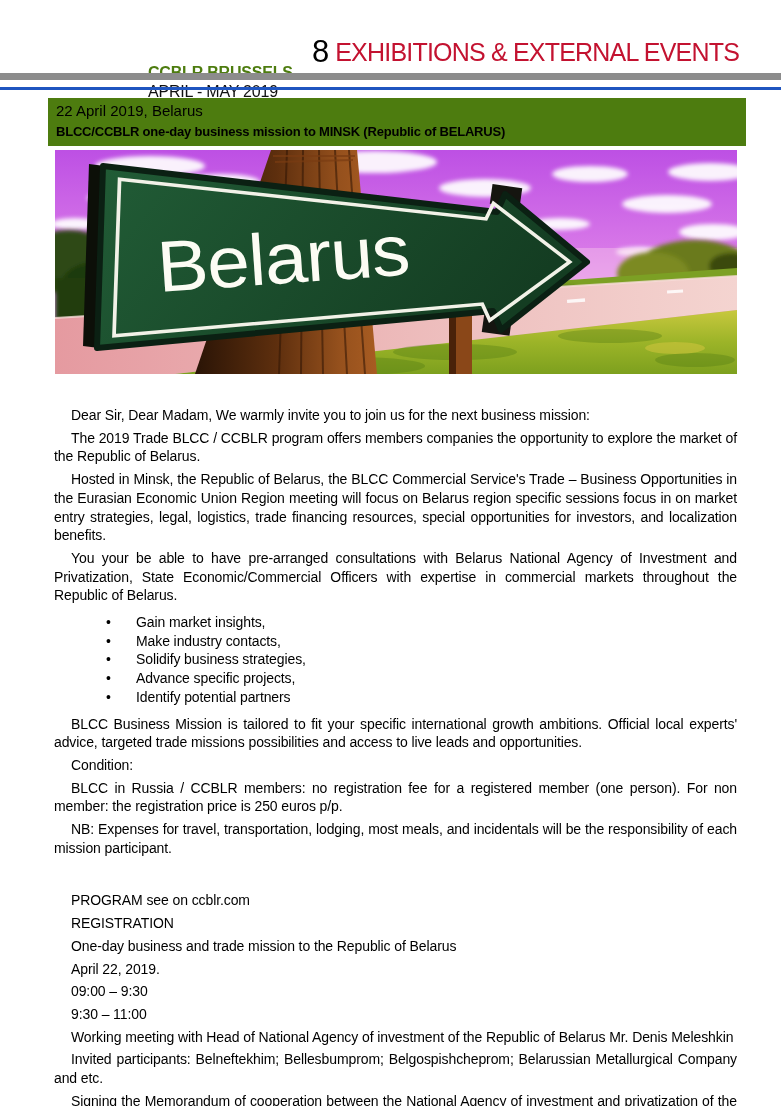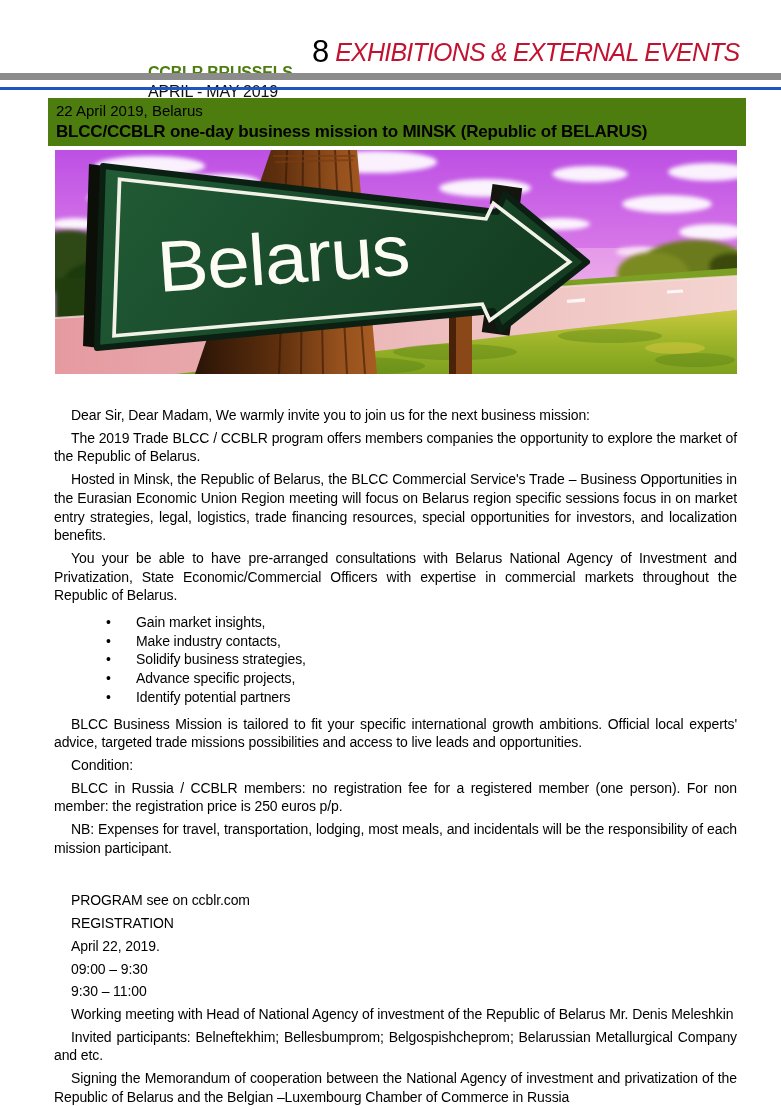--- a/index.html
+++ b/index.html
@@ -10,30 +10,30 @@
     font-family:"Liberation Sans",sans-serif;
     color:#000;
     overflow:hidden;
   }
   
   .masthead-left{position:absolute;left:148px;top:33px;line-height:1.05;}
   .brand{color:#4d7c0f;font-weight:bold;font-size:16px;letter-spacing:-0.2px;margin-top:32px;}
   .issue{color:#111;font-size:16px;margin-top:2px;letter-spacing:-0.2px;}
   .masthead-right{position:absolute;left:312px;top:34px;display:flex;align-items:center;gap:7px;}
   .page-num{font-size:31px;color:#000;letter-spacing:-1px;}
-  .section-title{font-size:25px;color:#c31230;letter-spacing:-0.8px;white-space:nowrap;font-style:italic;}
+  .section-title{font-size:25px;color:#c31230;letter-spacing:-0.8px;white-space:nowrap;}
   .rule-gray{position:absolute;left:0;top:73px;width:781px;height:7px;background:#8c8c8c;}
   .rule-blue{position:absolute;left:0;top:87px;width:781px;height:3px;background:#1f55c0;}
   
   .event-banner{
     position:absolute;left:48px;top:98px;width:698px;
     background:#4d7c0f;padding:3px 8px 4px 8px;box-sizing:border-box;
   }
   .event-date{font-size:15px;line-height:20px;}
-  .event-title{font-size:17px;font-weight:bold;line-height:21px;letter-spacing:-0.2px;}
+  .event-title{font-size:13px;font-weight:bold;line-height:21px;letter-spacing:-0.2px;}
   
   .photo{position:absolute;left:55px;top:150px;width:682px;height:224px;}
   .photo svg{display:block;}
   
   .body-text{
     position:absolute;left:50px;top:402px;width:691px;
     font-size:14px;line-height:18.7px;text-align:justify;letter-spacing:-0.1px;
   }
   .body-text p{margin:4px;text-indent:17px;}
   .body-text ul{margin:8px;padding:0 0 0 48px;list-style:none;}
@@ -197,20 +197,21 @@
     </ul>
 
     <p>BLCC Business Mission is tailored to fit your specific international growth ambitions. Official local experts' advice, targeted trade missions possibilities and access to live leads and opportunities.</p>
     <p>Condition:</p>
     <p>BLCC in Russia / CCBLR members: no registration fee for a registered member (one person). For non member: the registration price is 250 euros p/p.</p>
     <p>NB: Expenses for travel, transportation, lodging, most meals, and incidentals will be the responsibility of each mission participant.</p>
 
     <div class="program-block">
       <p>PROGRAM see on ccblr.com</p>
       <p>REGISTRATION</p>
+      <p>One-day business and trade mission to the Republic of Belarus</p>
       <p>April 22, 2019.</p>
       <p>09:00 – 9:30</p>
       <p>9:30 – 11:00</p>
       <p>Working meeting with Head of National Agency of investment of the Republic of Belarus Mr. Denis Meleshkin</p>
       <p>Invited participants: Belneftekhim; Bellesbumprom; Belgospishcheprom; Belarussian Metallurgical Company and etc.</p>
       <p>Signing the Memorandum of cooperation between the National Agency of investment and privatization of the Republic of Belarus and the Belgian –Luxembourg Chamber of Commerce in Russia</p>
     </div>
   </div>
 
 </div>

